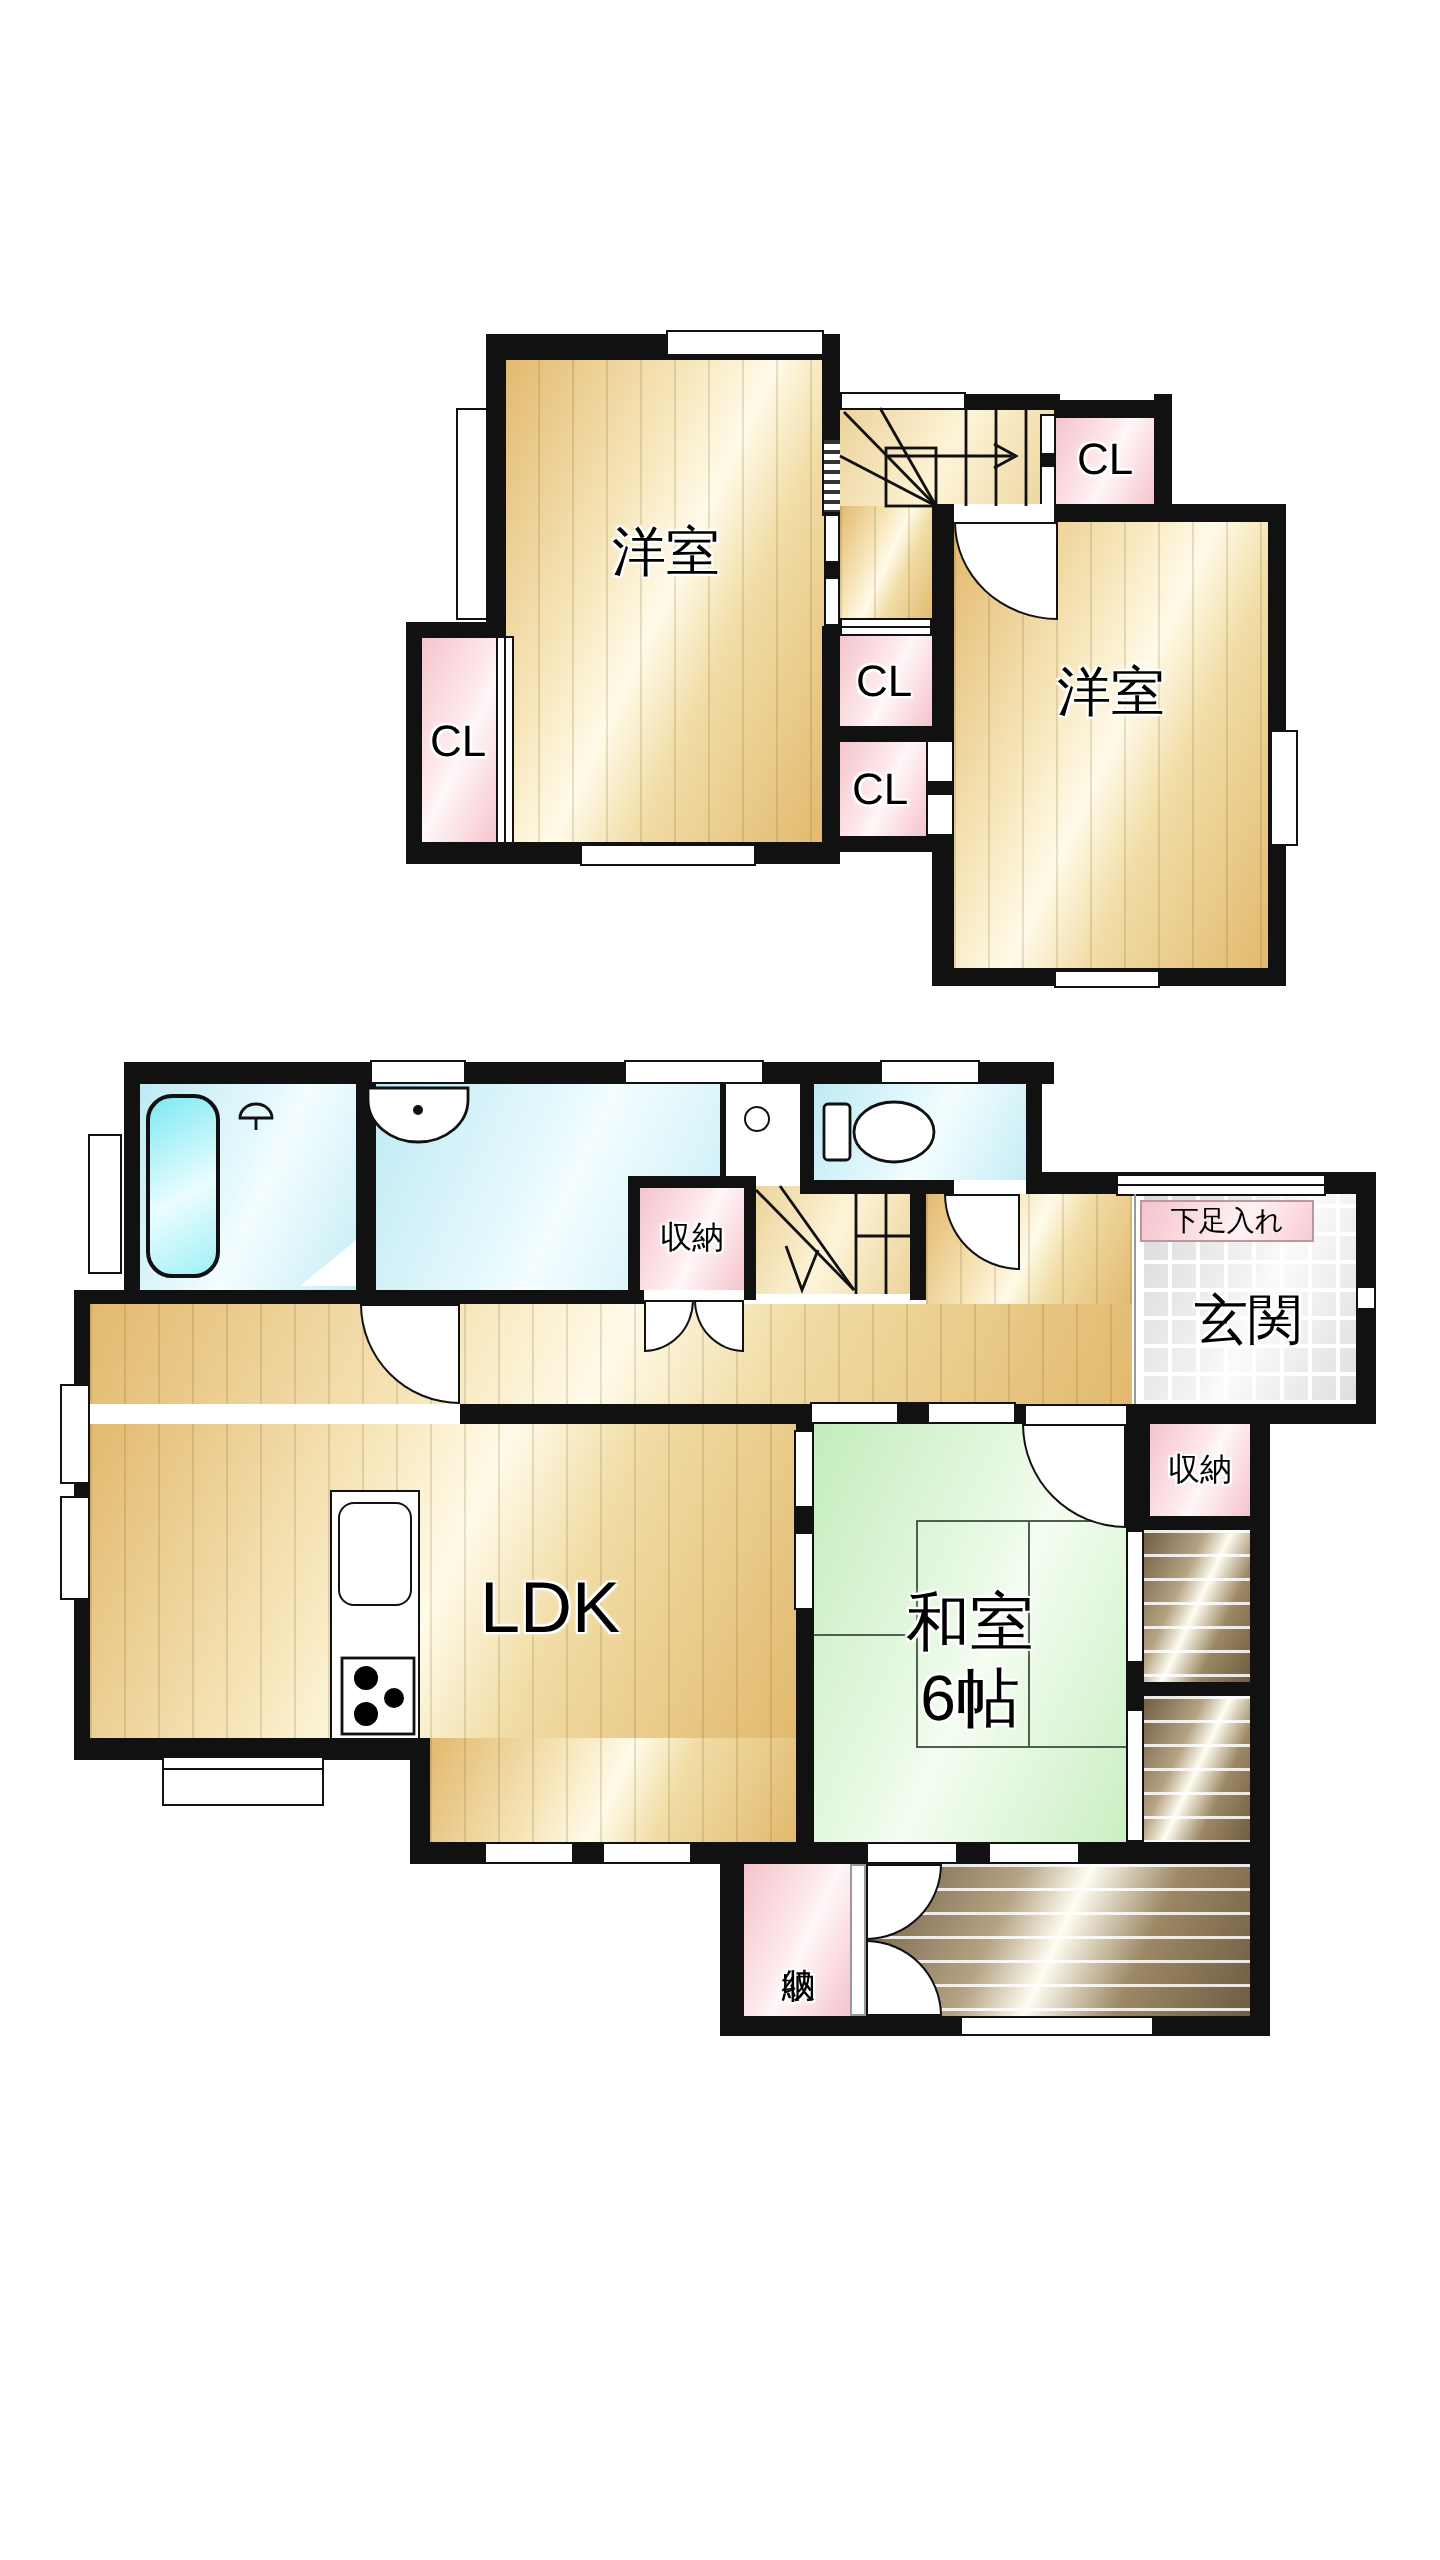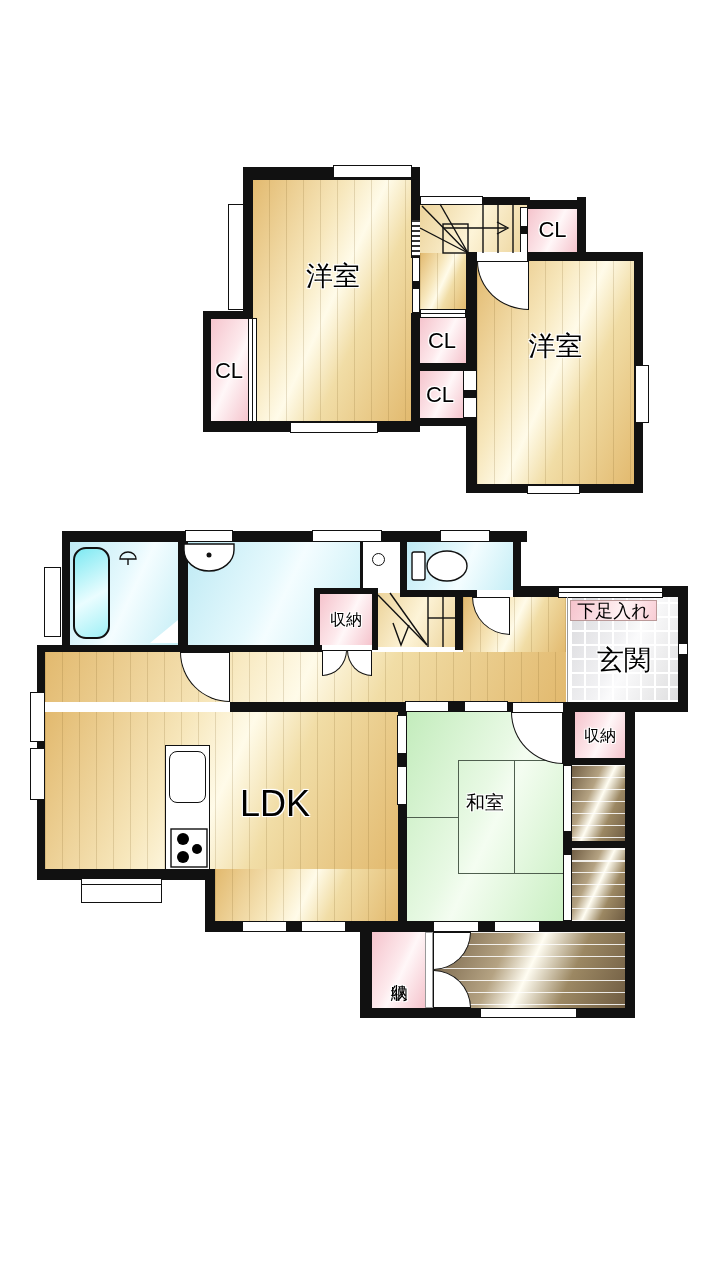--- a/index.html
+++ b/index.html
@@ -228,28 +228,29 @@
     <svg style="left:378px;top:593px" width="77" height="54" viewBox="0 0 77 54">
       <line x1="50" y1="0" x2="50" y2="54"></line>
         <line x1="65" y1="0" x2="65" y2="54"></line>
       <line x1="50" y1="25" x2="77" y2="25"></line>
       <line x1="49" y1="52" x2="0" y2="2"></line>
         <line x1="49" y1="52" x2="12" y2="0"></line>
       <polyline points="15,30 23,52 31,32"></polyline>
     </svg>
 
     <div class="abs" style="left:570px;top:600px;width:87px;height:21px;background:linear-gradient(115deg,#f5c3cc,#fff2f4 60%,#f8ccd4);border:1px solid #b99;box-sizing:border-box;display:flex;align-items:center;justify-content:center">
-      <span class="abs" style="position:static;font-size:18px;color:#000">下足入れ</span>
+      <span class="abs" style="position:static;font-size:14px;color:#000">下足入れ</span>
     </div>
     <div class="txt" style="left:570px;top:644px;width:108px;font-size:27px">玄関</div>
     <div class="txt" style="left:318px;top:610px;width:56px;font-size:16px">収納</div>
     <div class="txt" style="left:180px;top:782px;width:190px;font-size:36px">
       <span>LDK</span>
     </div>
-    <div class="txt" style="left:407px;top:792px;width:156px;font-size:19px">
+    <div class="txt" style="left:407px;top:792px;width:156px;font-size:32px">
       <span>和室</span>
+        <span>6帖</span>
     </div>
     <div class="txt" style="left:572px;top:726px;width:56px;font-size:16px">収納</div>
     <div class="txt" style="left:372px;top:938px;width:53px;height:66px;font-size:17px;writing-mode:vertical-rl;display:flex;align-items:center;justify-content:center;white-space:normal">収納</div>
   </section>
 
 
 </div>
 
 </body></html>

